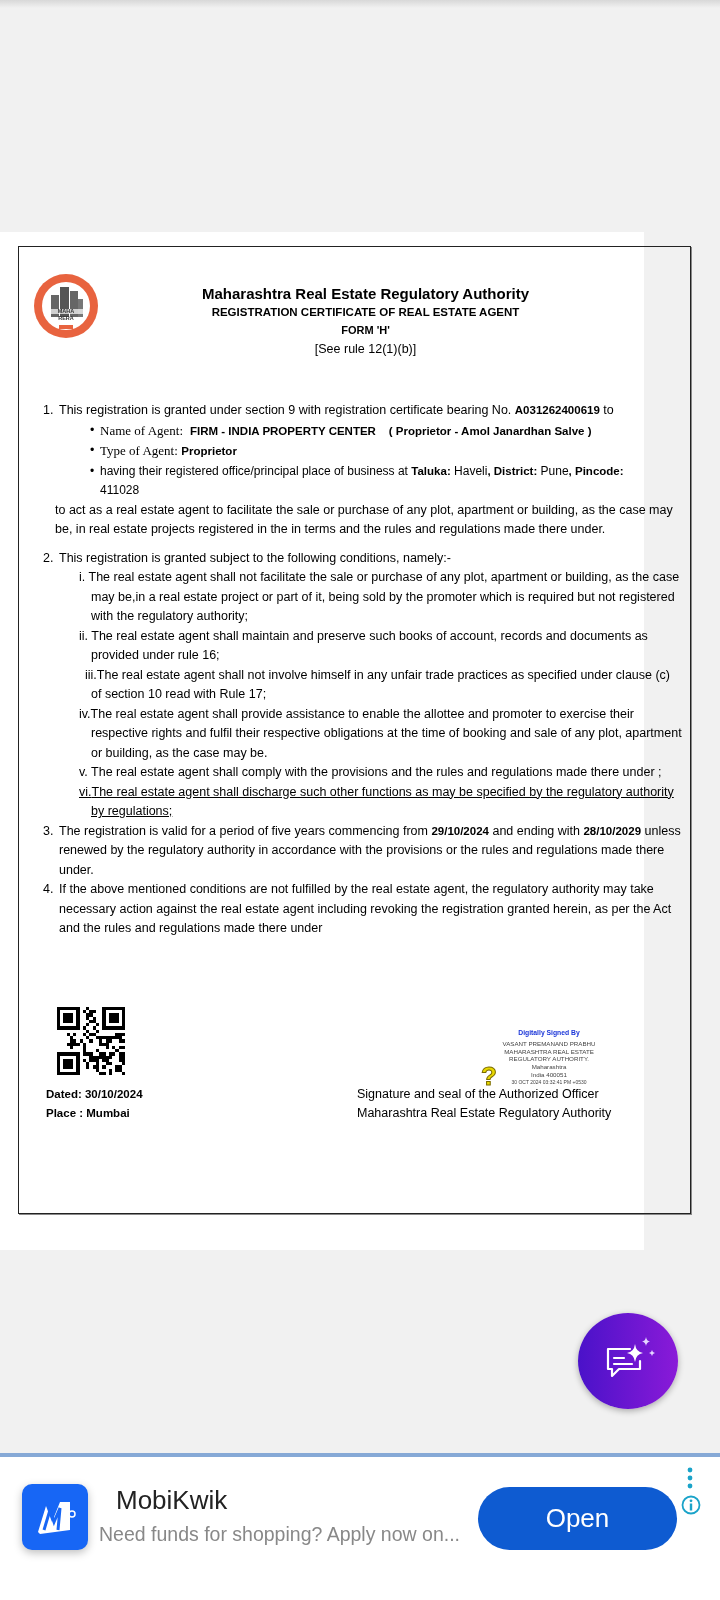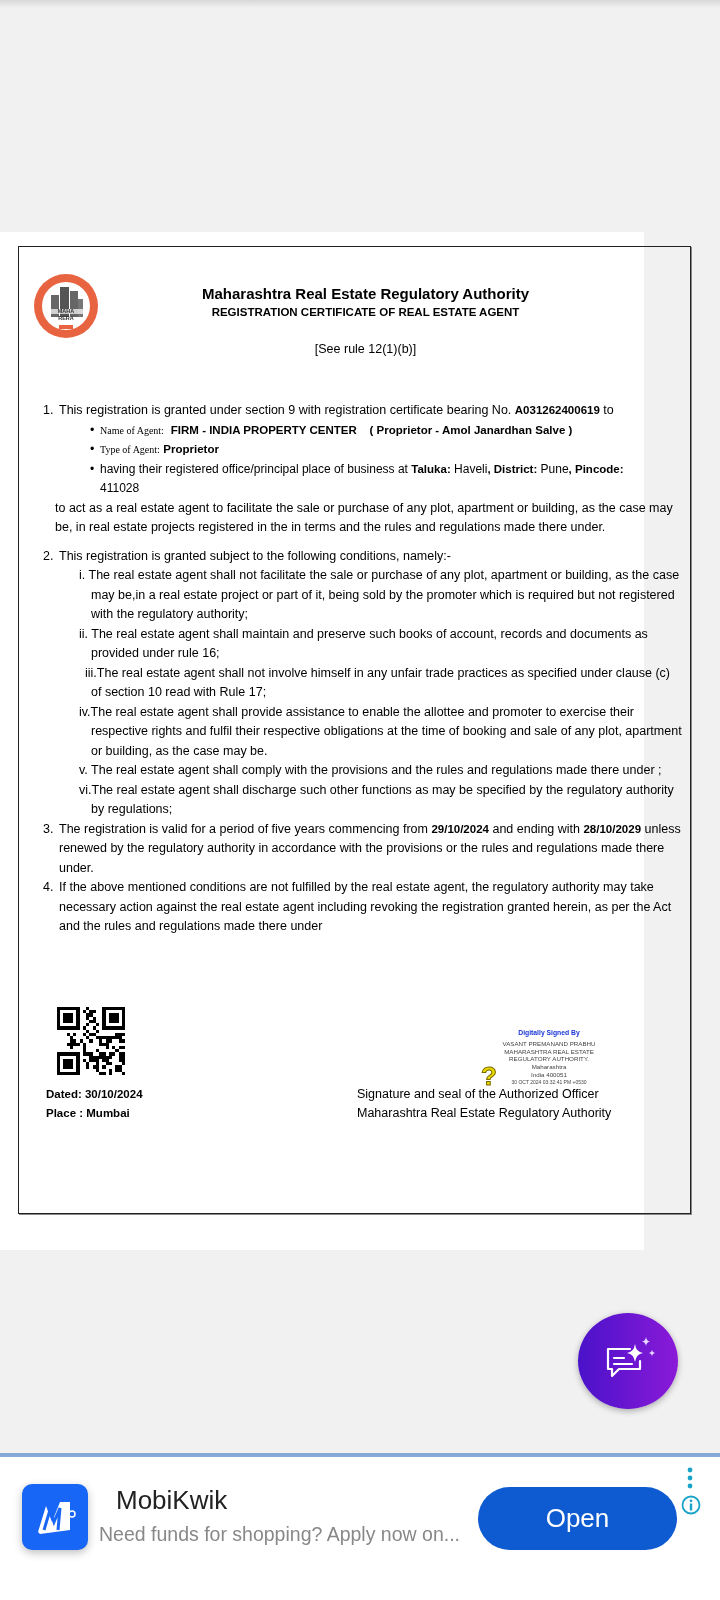--- a/index.html
+++ b/index.html
@@ -11,21 +11,21 @@
   .hdr { position: absolute; left: 0; width: 673px; text-align: center; }
   .h1 { top: 38px; font-size: 15px; font-weight: bold; padding-left: 20px; }
   .h2 { top: 59px; font-size: 11.5px; font-weight: bold; padding-left: 20px; }
   .h3 { top: 77px; font-size: 11px; font-weight: bold; padding-left: 20px; }
   .h4 { top: 95px; font-size: 12.5px; padding-left: 20px; }
   .body { position: absolute; left: 24px; top: 154px; width: 640px; font-size: 12.5px; line-height: 19.5px; }
   .p { position: relative; padding-left: 16px; }
   .num { position: absolute; left: 0; top: 0; }
   .bul { position: relative; padding-left: 57px; }
   .bul .dot { position: absolute; left: 47px; top: 0; }
-  .serif { font-family: "Liberation Serif", serif; font-size: 10px; }
+  .serif { font-family: "Liberation Serif", serif; font-size: 13px; }
   .b { font-weight: bold; font-size: 11.5px; }
   .cont { padding-left: 12px; }
   .sub { position: relative; padding-left: 30px; }
   .sub .rn { position: absolute; left: 18px; top: 0; }
   .gap { height: 9px; }
   .qr { position: absolute; left: 38px; top: 760px; width: 68px; height: 68px; }
   .dated { position: absolute; left: 27px; top: 838px; font-size: 11.5px; font-weight: bold; line-height: 19px; }
   .sig-block { position: absolute; left: 470px; top: 782px; width: 120px; text-align: center; font-size: 6.2px; color: #444; line-height: 7.8px; }
   .sig-block .ds { color: #1a35d8; font-weight: bold; font-size: 6.8px; margin-bottom: 3px; }
   .sig-q { position: absolute; left: 462px; top: 814px; font-size: 26px; font-weight: bold; color: #e8d800; -webkit-text-stroke: 1px #7a6a00; }
@@ -56,20 +56,21 @@
       <rect x="37" y="18" width="8" height="26" fill="#666"></rect>
       <rect x="45" y="26" width="5" height="18" fill="#777"></rect>
       <rect x="18" y="36" width="32" height="5" fill="#fff" opacity="0.7"></rect>
       <text x="33" y="40" font-size="5.5" text-anchor="middle" font-weight="bold" fill="#333" font-family="Liberation Sans, sans-serif">MAHA</text>
       <text x="33" y="47" font-size="5.5" text-anchor="middle" font-weight="bold" fill="#333" font-family="Liberation Sans, sans-serif">RERA</text>
       <rect x="26" y="52" width="14" height="4" fill="#e8633f"></rect>
     </svg>
 
     <div class="hdr h1">Maharashtra Real Estate Regulatory Authority</div>
     <div class="hdr h2">REGISTRATION CERTIFICATE OF REAL ESTATE  AGENT</div>
+    <div class="hdr h3">FORM 'H'</div>
     <div class="hdr h4">[See rule 12(1)(b)]</div>
 
     <div class="body">
       <div class="p">
         <span class="num">1.</span>
         <span>This registration is granted under section 9 with registration certificate bearing No. </span><b class="b">A031262400619</b><span> to</span>
       </div>
       <div class="bul">
         <span class="dot">•</span>
         <span class="serif">Name of Agent:</span>&nbsp;
@@ -91,21 +92,21 @@
       <div class="p">
         <span class="num">2.</span>
         <span>This registration is granted subject to the following conditions, namely:-</span>
       </div>
       <div id="conditions">
           <div class="sub" style="padding-left: 48px; text-indent: -12px;"><span class="rn" style="position: static;">i.</span><span> The real estate agent shall not facilitate the sale or purchase of any plot, apartment or building, as the case may be,in a real estate project or part of it, being sold by the promoter which is required but not registered with the regulatory authority;</span></div>
           <div class="sub" style="padding-left: 48px; text-indent: -12px;"><span class="rn" style="position: static; text-align: right;">ii.</span><span> The real estate agent shall maintain and preserve such books of account, records and documents as provided under rule 16;</span></div>
           <div class="sub" style="padding-left: 48px; text-indent: -12px;"><span class="rn" style="position: static; margin-left: 6px;">iii.</span><span>The real estate agent shall not involve himself in any unfair trade practices as specified under clause (c) of section 10 read with Rule 17;</span></div>
           <div class="sub" style="padding-left: 48px; text-indent: -12px;"><span class="rn" style="position: static;">iv.</span><span>The real estate agent shall provide assistance to enable the allottee and promoter to exercise their respective rights and fulfil their respective obligations at the time of booking and sale of any plot, apartment or building, as the case may be.</span></div>
           <div class="sub" style="padding-left: 48px; text-indent: -12px;"><span class="rn" style="position: static;">v.</span><span> The real estate agent shall comply with the provisions and the rules and regulations made there under ;</span></div>
-          <div class="sub" style="padding-left: 48px; text-indent: -12px;"><span class="rn" style="position: static;">vi.</span><span>The real estate agent shall discharge such other functions as may be specified by the regulatory authority by regulations;</span></div>
+          <div class="sub" style="padding-left: 48px; text-indent: -12px; text-decoration: underline;"><span class="rn" style="position: static;">vi.</span><span>The real estate agent shall discharge such other functions as may be specified by the regulatory authority by regulations;</span></div>
         </div>
 
       <div class="p">
         <span class="num">3.</span>
         <span>The registration is valid for a period of five years commencing from </span><b class="b">29/10/2024</b><span> and ending with </span><b class="b">28/10/2029</b><span> unless renewed by the regulatory authority in accordance with the provisions or the rules and regulations made there under.</span>
       </div>
       <div class="p">
         <span class="num">4.</span>
         <span>If the above mentioned conditions are not fulfilled by the real estate agent, the regulatory authority may take necessary action against the real estate agent including revoking the registration granted herein, as per the Act and the rules and regulations made there under</span>
       </div>

